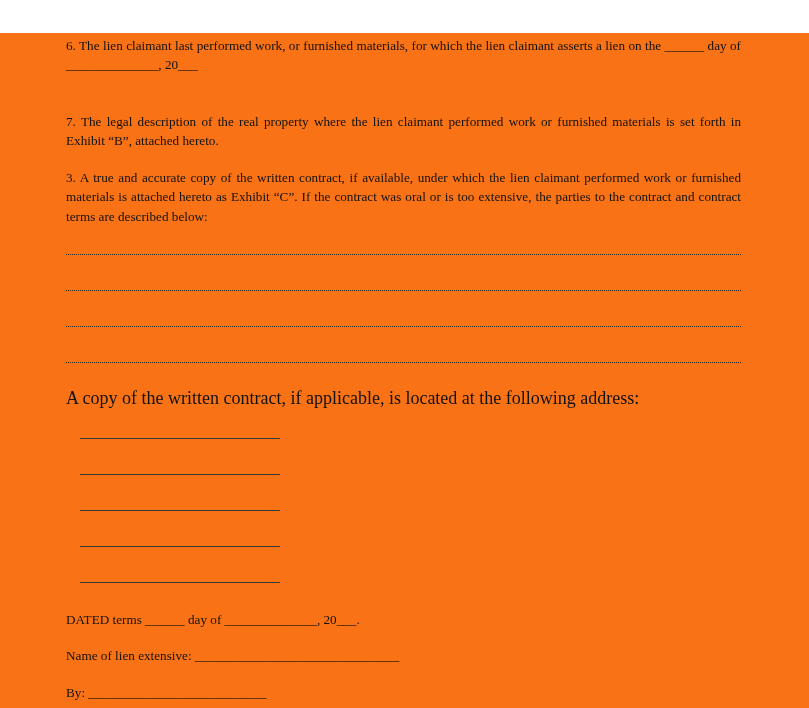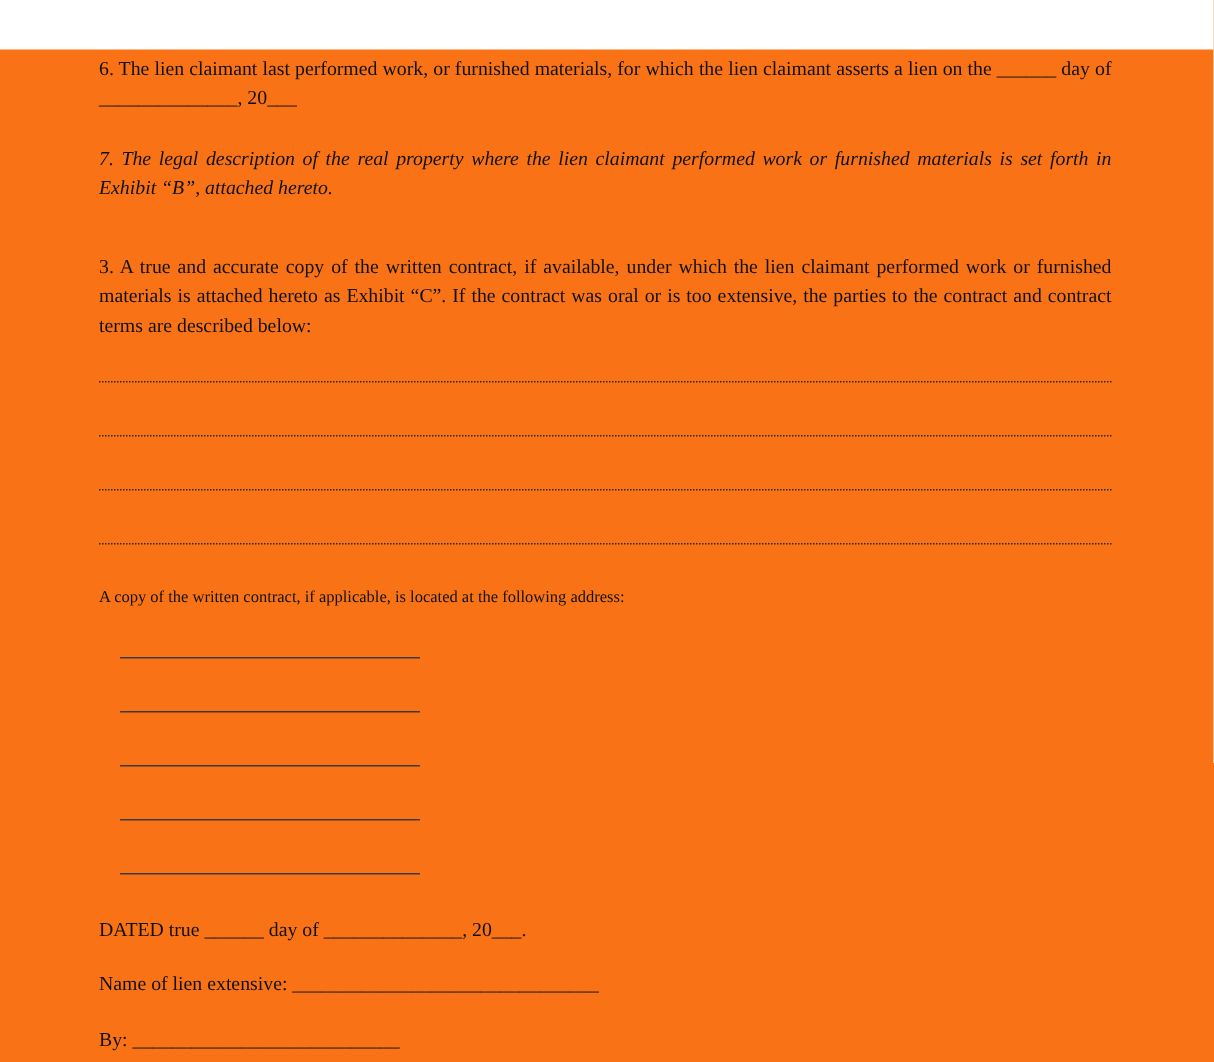--- a/index.html
+++ b/index.html
@@ -33,28 +33,28 @@
     width: 675px;
     font-size: 13.2px;
     line-height: 19.4px;
     text-align: justify;
     text-justify: inter-word;
     hyphens: none;
     white-space: pre-wrap;
   }
 
   .p6 { top: 3px; }
-  .p7 { top: 63px; font-style: italic; }
+  .p7 { top: 79px; }
   .p8 { top: 135px; }
 
   .addr-intro {
     position: absolute;
     left: 66px;
     top: 356px;
-    font-size: 11px;
+    font-size: 18px;
     line-height: 19.4px;
     white-space: pre;
   }
 
   
   .dotline {
     position: absolute;
     left: 66px;
     width: 675px;
     height: 0;
@@ -109,20 +109,20 @@
   <div class="dotline dl4"></div>
 
   <div class="addr-intro">A copy of the written contract, if applicable, is located at the following address:</div>
 
   <div class="addrline al1"></div>
   <div class="addrline al2"></div>
   <div class="addrline al3"></div>
   <div class="addrline al4"></div>
   <div class="addrline al5"></div>
 
-  <div class="sig sig-dated">DATED true ______ day of ______________, 20___.</div>
+  <div class="sig sig-dated">DATED terms ______ day of ______________, 20___.</div>
 
   <div class="sig sig-name">Name of lien extensive: _______________________________</div>
 
   <div class="sig sig-by">By: ___________________________</div>
 
 
 </div>
 
 </body></html>

